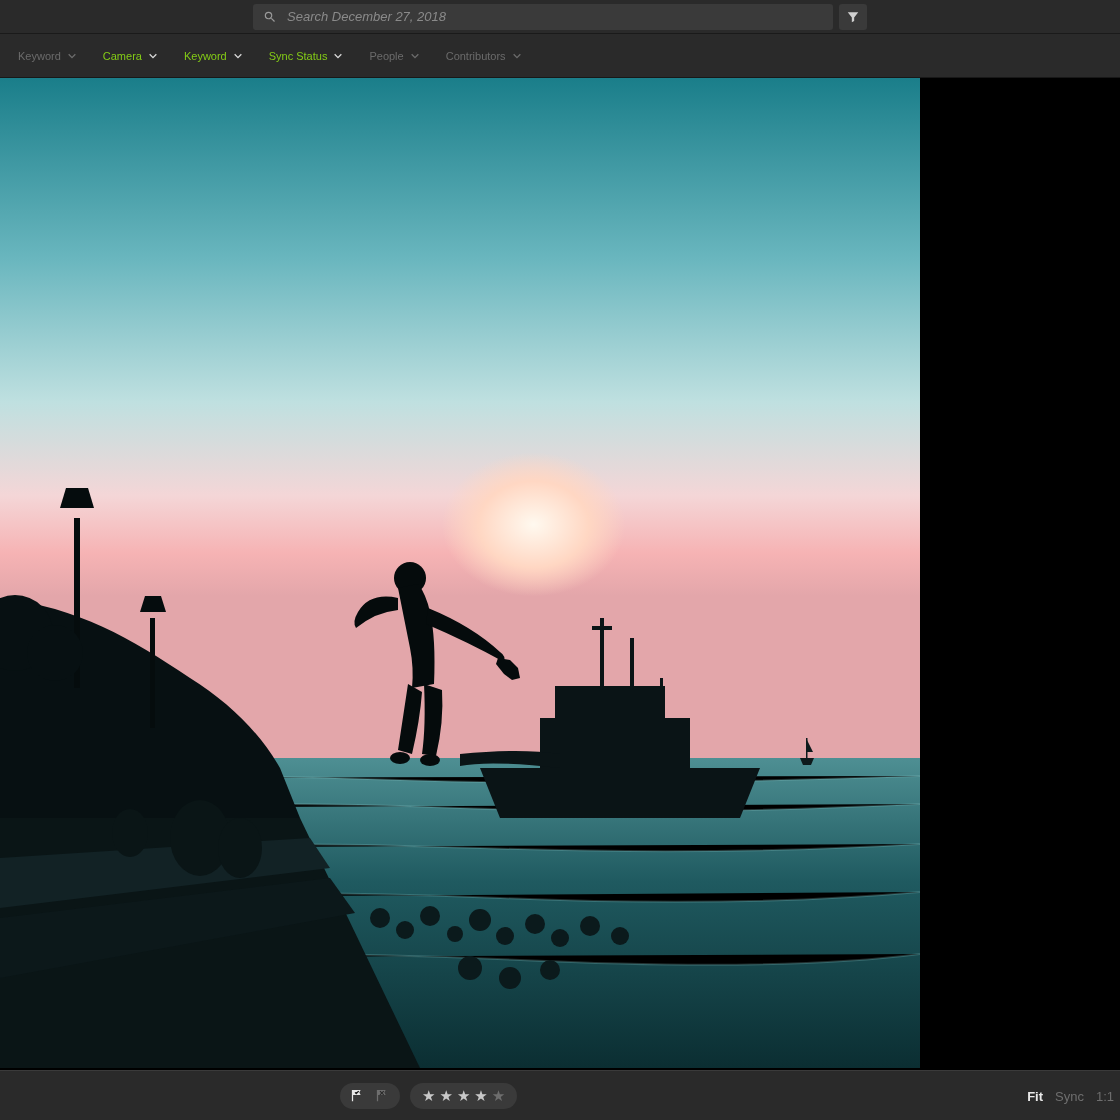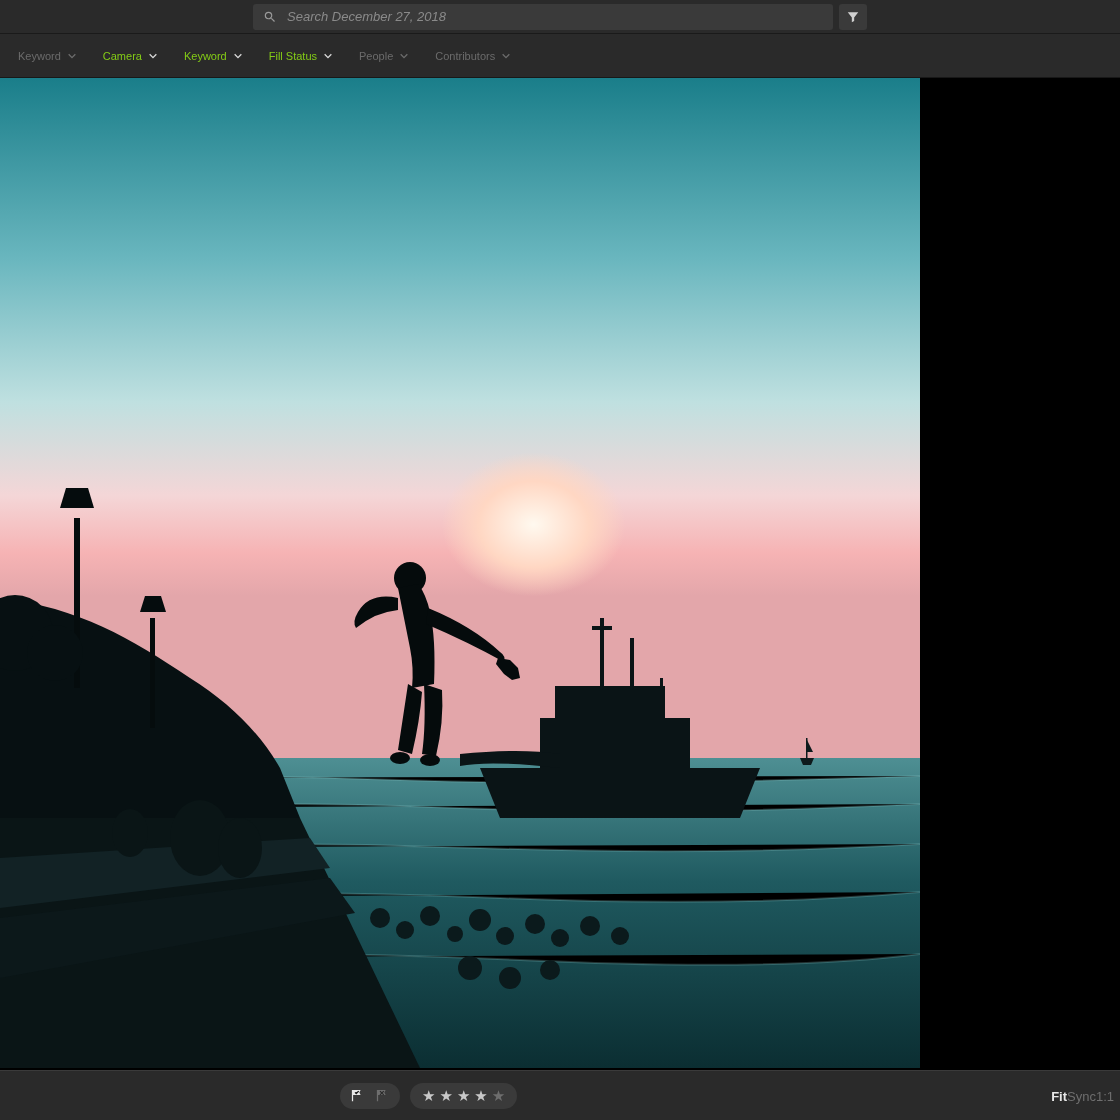--- a/index.html
+++ b/index.html
@@ -132,20 +132,21 @@
   }
   .star { font-size: 15px; color: #c8c8c8; cursor: pointer; line-height: 1; }
   .star.dim { color: #6e6e6e; }
 
   .zoom-group {
     position: absolute;
     right: 6px;
     top: 50%;
     transform: translateY(-50%);
     display: flex;
+    gap: 12px;
     font-size: 13px;
     align-items: flex-start;
   }
   .zoom-opt { cursor: pointer; color: #6e6e6e; }
   .zoom-opt.active { color: #e8e8e8; font-weight: 600; }
 </style>
 </head>
 <body>
 
 <div class="search-row">
@@ -179,21 +180,21 @@
   </div>
 
   <div class="pill bright">
     <span>Keyword</span>
     <svg class="chev" viewBox="0 0 12 12">
         <path d="M2 4l4 4 4-4" fill="none" stroke-width="1.6"></path>
       </svg>
   </div>
 
   <div class="pill bright">
-    <span>Fill Status</span>
+    <span>Sync Status</span>
     <svg class="chev" viewBox="0 0 12 12">
         <path d="M2 4l4 4 4-4" fill="none" stroke-width="1.6"></path>
       </svg>
   </div>
 
   <div class="pill dim">
     <span>People</span>
     <svg class="chev" viewBox="0 0 12 12">
         <path d="M2 4l4 4 4-4" fill="none" stroke-width="1.6"></path>
       </svg>

